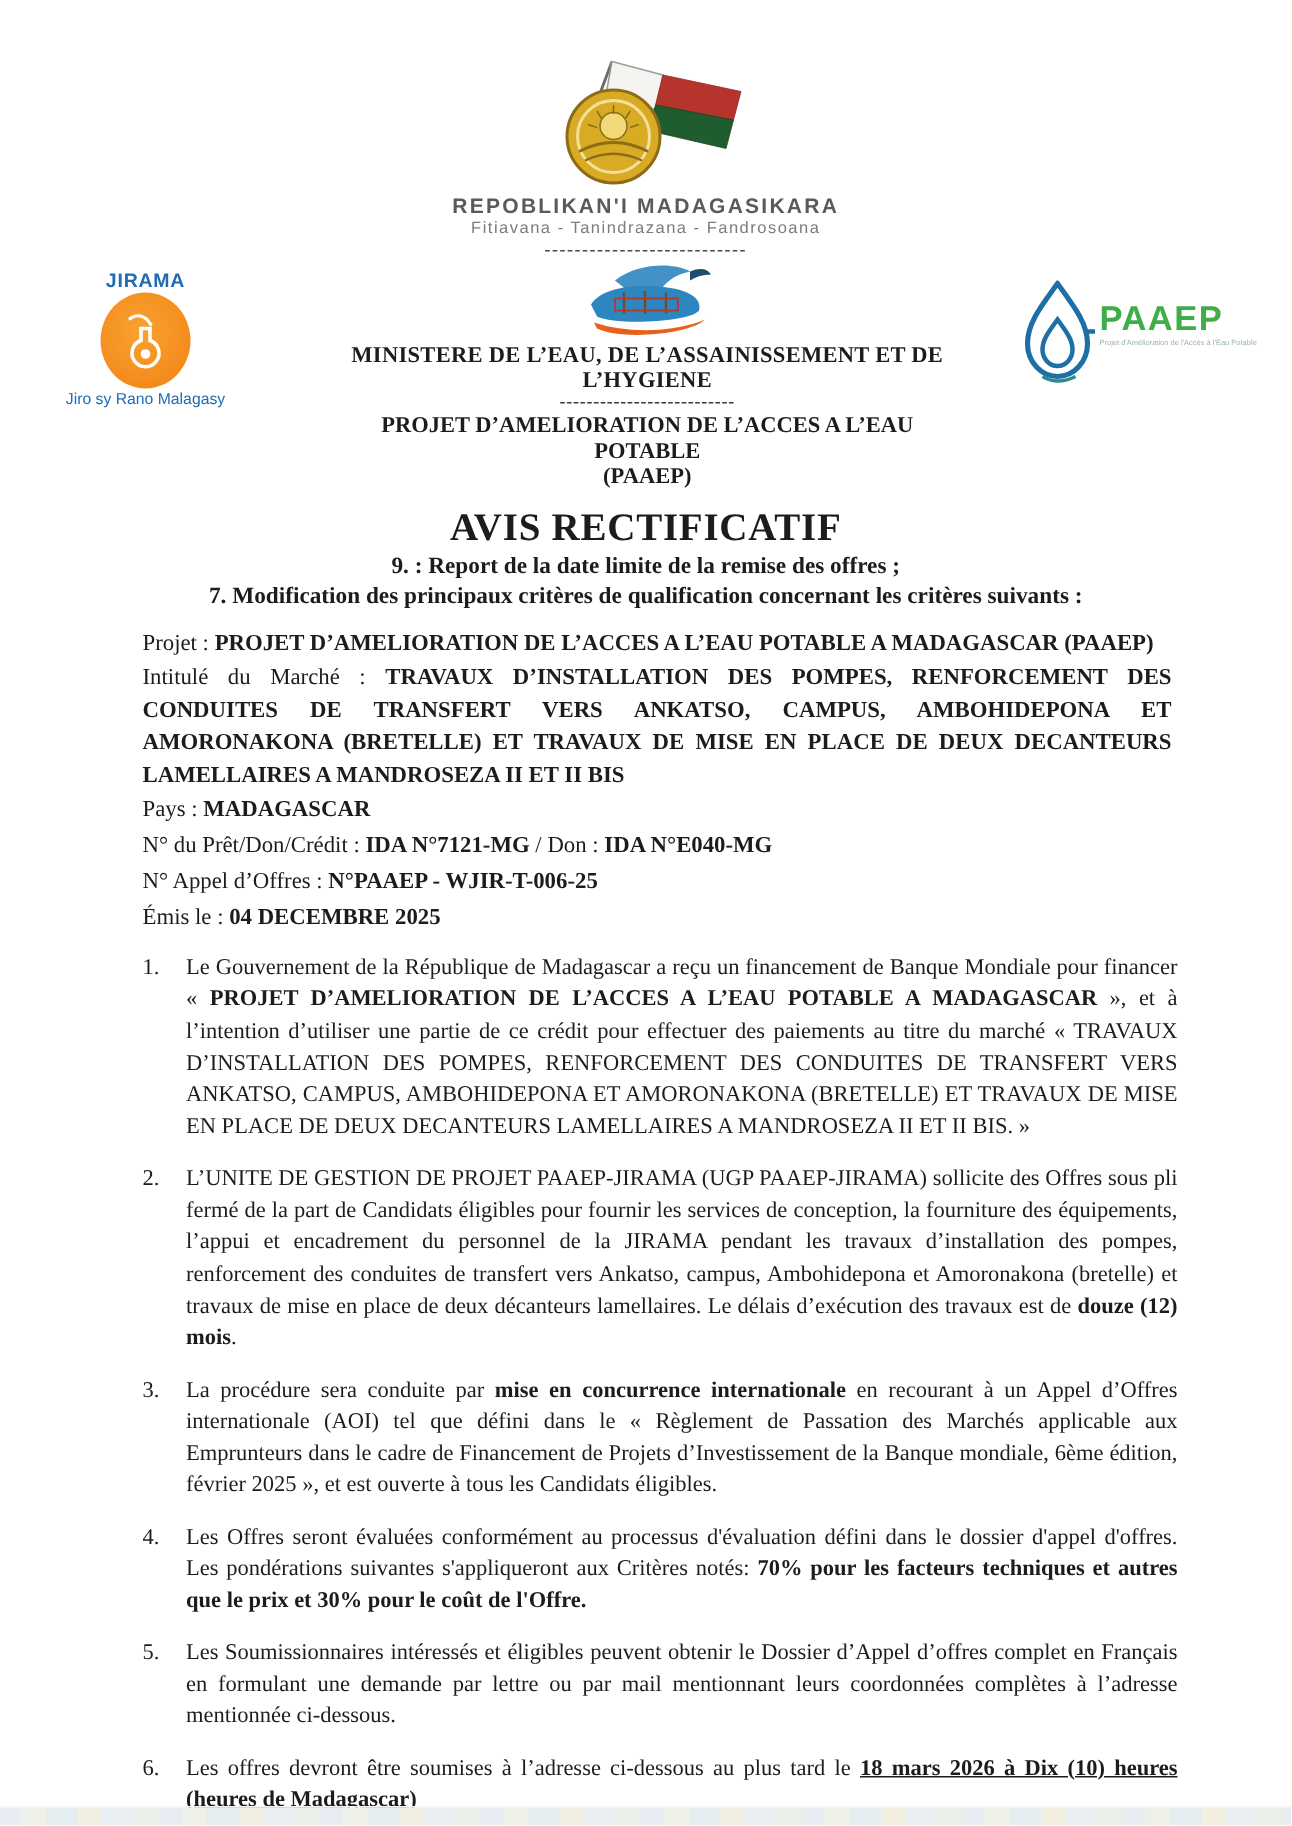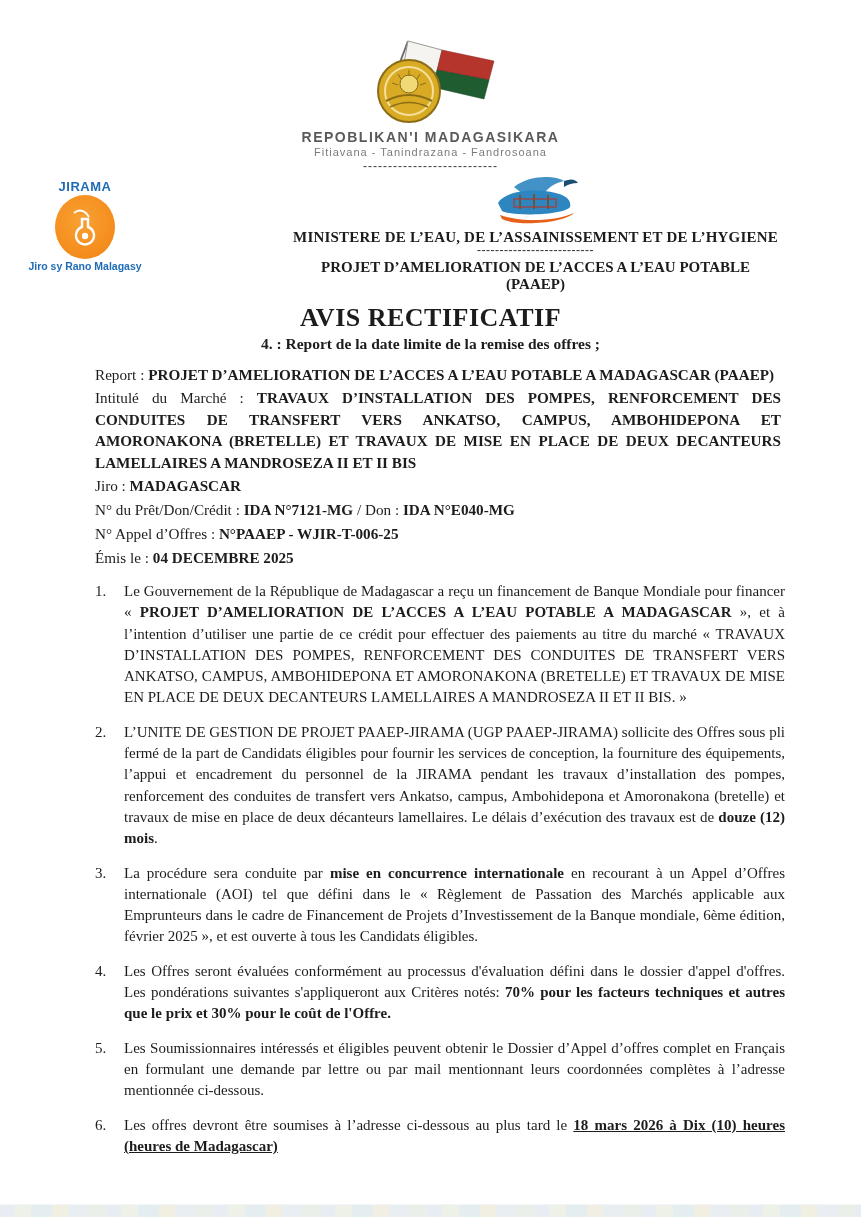--- a/index.html
+++ b/index.html
@@ -11,25 +11,25 @@
   .page{position:absolute;inset:0;}
 
   
   .emblem-block{text-align:center;padding-top:37px;}
   .emblem-art{display:block;margin:0 auto;}
   .emblem-title{font-family:"Liberation Sans",sans-serif;font-weight:bold;color:#5a5a5a;font-size:14px;letter-spacing:1.5px;margin-top:2px;}
   .emblem-motto{font-family:"Liberation Sans",sans-serif;color:#7b7b7b;font-size:11px;letter-spacing:1px;margin-top:1px;}
   .dashes{color:#4c4c4c;font-weight:bold;font-size:12px;letter-spacing:1px;line-height:10px;margin-top:3px;font-family:"Liberation Serif",serif;}
 
   
-  .header-row{display:flex;align-items:flex-start;margin-top:2px;padding:0 0;gap:40px;}
+  .header-row{display:flex;align-items:flex-start;margin-top:2px;padding:0 12px;gap:40px;}
   .jirama-box{width:170px;text-align:center;padding-top:6px;}
   .jirama-name{font-family:"Liberation Sans",sans-serif;color:#1f6cb5;font-weight:bold;font-size:13px;letter-spacing:0.5px;}
   .jirama-oval{width:60px;height:64px;border-radius:50%;background:radial-gradient(circle at 45% 40%, #f8a234, #f28211);margin:1px auto 1px auto;display:flex;align-items:center;justify-content:center;}
-  .jirama-tagline{font-family:"Liberation Sans",sans-serif;color:#1f6cb5;font-weight:bold;font-size:10.5px;}
+  .jirama-tagline{font-family:"Liberation Sans",sans-serif;color:#1f6cb5;font-weight:normal;font-size:10.5px;}
   .header-center{flex:1;text-align:center;}
   .water-logo{display:block;margin:0 auto;}
   .ministry-line{font-weight:bold;font-size:15px;letter-spacing:0.2px;margin-top:0;}
   .center-dashes{color:#3c3c3c;font-weight:bold;font-size:12px;letter-spacing:0.5px;line-height:9px;}
   .project-line{font-weight:bold;font-size:15px;margin-top:4px;}
   .project-sigle{font-weight:bold;font-size:15px;}
   .paaep-box{width:168px;padding-top:14px;display:flex;align-items:flex-start;}
   .paaep-text{margin-left:2px;padding-top:14px;}
   .paaep-name{font-family:"Liberation Sans",sans-serif;color:#3fae49;font-weight:bold;font-size:23px;letter-spacing:1px;line-height:22px;}
   .paaep-tagline{font-family:"Liberation Sans",sans-serif;color:#9db5a6;font-size:5px;margin-top:3px;white-space:nowrap;}
@@ -121,31 +121,44 @@
         <rect x="30" y="26" width="42" height="8" fill="none" stroke="#b03a2e" stroke-width="1.2"></rect>
         <path d="M16,42 C40,50 72,48 90,40 C80,50 34,54 18,46 Z" fill="#e8611a"></path>
         <path d="M80,8 q10,-4 14,2 q-8,0 -14,4 Z" fill="#1b4f72"></path>
       </svg>
       <div class="ministry-line">MINISTERE DE L’EAU, DE L’ASSAINISSEMENT ET DE L’HYGIENE</div>
       <div class="center-dashes">--------------------------</div>
       <div class="project-line">PROJET D’AMELIORATION DE L’ACCES A L’EAU POTABLE</div>
       <div class="project-sigle">(PAAEP)</div>
     </div>
 
+    <div class="paaep-box">
+      <svg width="50" height="72" viewBox="0 0 50 72">
+        <path d="M24,2 C34,16 44,28 44,42 a20,22 0 1 1 -40,0 C4,28 14,16 24,2 Z" fill="none" stroke="#1d6fa5" stroke-width="3.4"></path>
+        <path d="M24,26 C29,33 34,39 34,46 a10,11 0 1 1 -20,0 C14,39 19,33 24,26 Z" fill="none" stroke="#1d6fa5" stroke-width="3"></path>
+        <line x1="44" y1="34" x2="49" y2="34" stroke="#1d6fa5" stroke-width="3"></line>
+        <path d="M14,64 q10,6 22,0" fill="none" stroke="#2e8b8b" stroke-width="2.4"></path>
+      </svg>
+      <div class="paaep-text">
+        <div class="paaep-name">PAAEP</div>
+        <div class="paaep-tagline">Projet d'Amélioration de l'Accès à l'Eau Potable</div>
+      </div>
+    </div>
   </div>
 
   <div class="title-block">
     <div class="t1">AVIS RECTIFICATIF</div>
-    <div class="t3">4. : Report de la date limite de la remise des offres ;</div>
+    <div class="t3">9. : Report de la date limite de la remise des offres ;</div>
+    <div class="t4">7. Modification des principaux critères de qualification concernant les critères suivants :</div>
   </div>
 
   <div class="meta">
-    <div class="meta-row"><span>Report : </span><span class="b">PROJET D’AMELIORATION DE L’ACCES A L’EAU POTABLE A MADAGASCAR (PAAEP)</span></div>
+    <div class="meta-row"><span>Projet : </span><span class="b">PROJET D’AMELIORATION DE L’ACCES A L’EAU POTABLE A MADAGASCAR (PAAEP)</span></div>
     <div class="meta-row justify"><span>Intitulé du Marché : </span><span class="b">TRAVAUX D’INSTALLATION DES POMPES, RENFORCEMENT DES CONDUITES DE TRANSFERT VERS ANKATSO, CAMPUS, AMBOHIDEPONA ET AMORONAKONA (BRETELLE) ET TRAVAUX DE MISE EN PLACE DE DEUX DECANTEURS LAMELLAIRES A MANDROSEZA II ET II BIS</span></div>
-    <div class="meta-row"><span>Jiro : </span><span class="b">MADAGASCAR</span></div>
+    <div class="meta-row"><span>Pays : </span><span class="b">MADAGASCAR</span></div>
     <div class="meta-row"><span>N° du Prêt/Don/Crédit : </span><span class="b">IDA N°7121-MG</span><span> / Don : </span><span class="b">IDA N°E040-MG</span></div>
     <div class="meta-row"><span>N° Appel d’Offres : </span><span class="b">N°PAAEP - WJIR-T-006-25</span></div>
     <div class="meta-row"><span>Émis le :  </span><span class="b">04 DECEMBRE 2025</span></div>
   </div>
 
   <div class="list">
     <div class="list-item">
       <div class="num">1.</div>
       <div class="item-body"><span>Le Gouvernement de la République de Madagascar a reçu un financement de Banque Mondiale pour financer « </span><span class="b">PROJET D’AMELIORATION DE L’ACCES A L’EAU POTABLE A MADAGASCAR</span><span> », et à l’intention d’utiliser une partie de ce crédit pour effectuer des paiements au titre du marché « TRAVAUX D’INSTALLATION DES POMPES, RENFORCEMENT DES CONDUITES DE TRANSFERT VERS ANKATSO, CAMPUS, AMBOHIDEPONA ET AMORONAKONA (BRETELLE) ET TRAVAUX DE MISE EN PLACE DE DEUX DECANTEURS LAMELLAIRES A MANDROSEZA II ET II BIS. »</span></div>
     </div>

